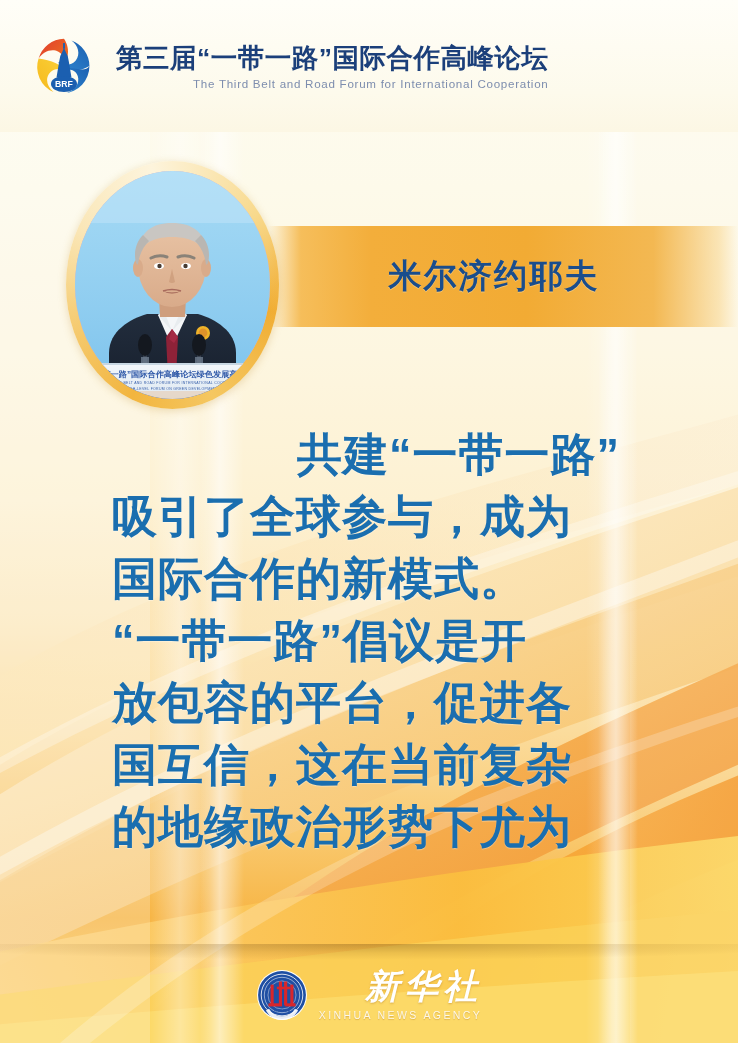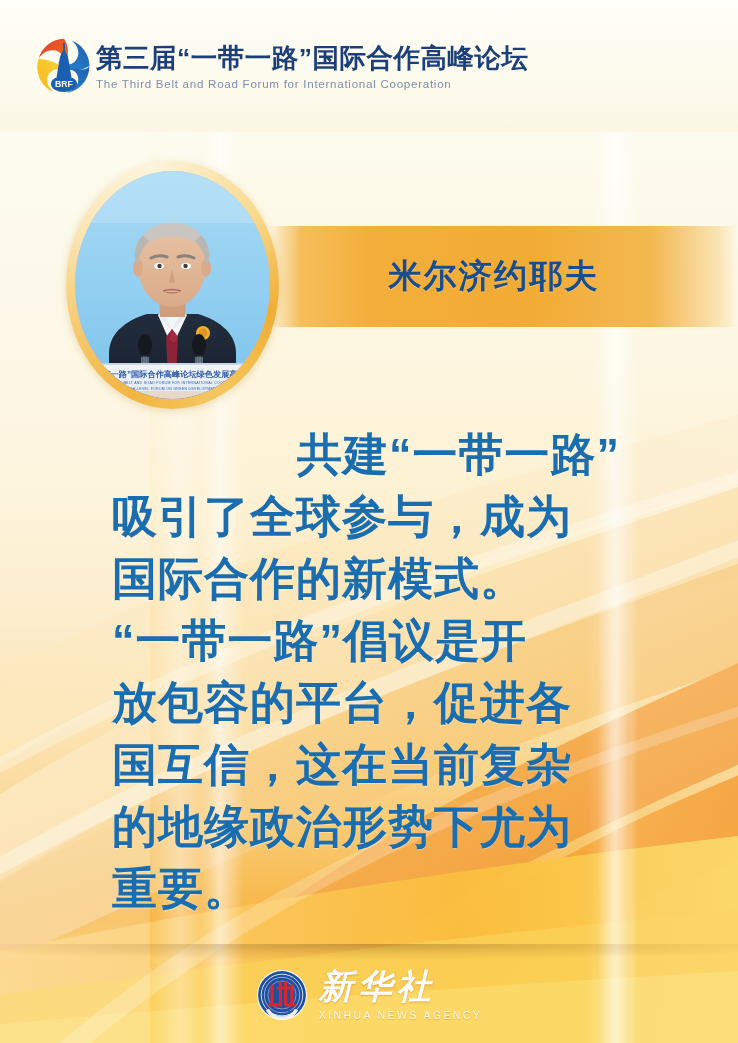--- a/index.html
+++ b/index.html
@@ -27,21 +27,21 @@
     background:linear-gradient(90deg,rgba(255,255,255,0) 0%,rgba(255,255,255,.55) 45%,rgba(255,255,255,0) 100%);
     pointer-events:none;
   }
   
   .header{
     position:absolute;left:0;top:0;width:738px;height:132px;
     background:linear-gradient(180deg,#fffef8 0%,#fdfaec 70%,#fcf7e4 100%);
     display:flex;align-items:center;
   }
   .brf-logo{margin-left:33px;width:62px;height:62px;flex:0 0 auto;}
-  .header-txt{margin-left:1px;padding-top:2px;}
+  .header-txt{margin-left:21px;padding-top:2px;text-align:right;}
   .h-cn{
     font-size:26.5px;font-weight:bold;color:#1b3f7a;letter-spacing:.5px;
     line-height:1.12;white-space:nowrap;
   }
   .h-en{
     font-size:11.6px;color:#7d8dae;letter-spacing:.72px;margin-top:4px;white-space:nowrap;
   }
   
   .portrait-wrap{
     position:absolute;left:66px;top:161px;width:213px;height:248px;
@@ -86,21 +86,21 @@
   
   .foot-shadow{
     position:absolute;left:0;top:944px;width:738px;height:16px;
     background:radial-gradient(ellipse 62% 100% at 50% 0%,rgba(90,55,10,.30) 0%,rgba(120,75,15,.12) 55%,rgba(160,110,30,0) 100%);
   }
   .footer{
     position:absolute;left:0;bottom:0;width:738px;height:96px;
     display:flex;align-items:center;justify-content:center;gap:11px;
   }
   .xinhua-mark{width:52px;height:52px;flex:0 0 auto;}
-  .xinhua-txt{display:flex;flex-direction:column;align-items:flex-start;}
+  .xinhua-txt{display:flex;flex-direction:column;align-items:flex-end;}
   .xh-cn{
     font-family:"Liberation Serif","DejaVu Serif",serif;
     font-size:34px;font-weight:bold;color:#fff;letter-spacing:5px;
     font-style:italic;line-height:1;
     text-shadow:0 1px 2px rgba(150,90,20,.35);
   }
   .xh-en{
     font-size:10.5px;color:rgba(255,255,255,.85);letter-spacing:2.4px;margin-top:5px;
     text-shadow:0 1px 1px rgba(150,90,20,.3);
   }
@@ -300,21 +300,20 @@
   </div>
 
   <div class="quote">
     <div class="q-line indent">共建“一带一路”</div>
     <div class="q-line">吸引了全球参与，成为</div>
     <div class="q-line">国际合作的新模式。</div>
     <div class="q-line">“一带一路”倡议是开</div>
     <div class="q-line">放包容的平台，促进各</div>
     <div class="q-line">国互信，这在当前复杂</div>
     <div class="q-line">的地缘政治形势下尤为</div>
-    <div class="q-line">重要。</div>
   </div>
 
   <div class="foot-shadow"></div>
   <div class="footer">
     <svg class="xinhua-mark" viewBox="0 0 100 100">
       <circle cx="50" cy="50" r="48" fill="#ffffff"></circle>
       <circle cx="50" cy="50" r="46" fill="#1f4fa3"></circle>
       <circle cx="50" cy="50" r="40" fill="none" stroke="#ffffff" stroke-width="1.6"></circle>
       <circle cx="50" cy="50" r="34" fill="none" stroke="#ffffff" stroke-width="1"></circle>
       <circle cx="50" cy="50" r="27" fill="none" stroke="#ffffff" stroke-width=".8"></circle>

